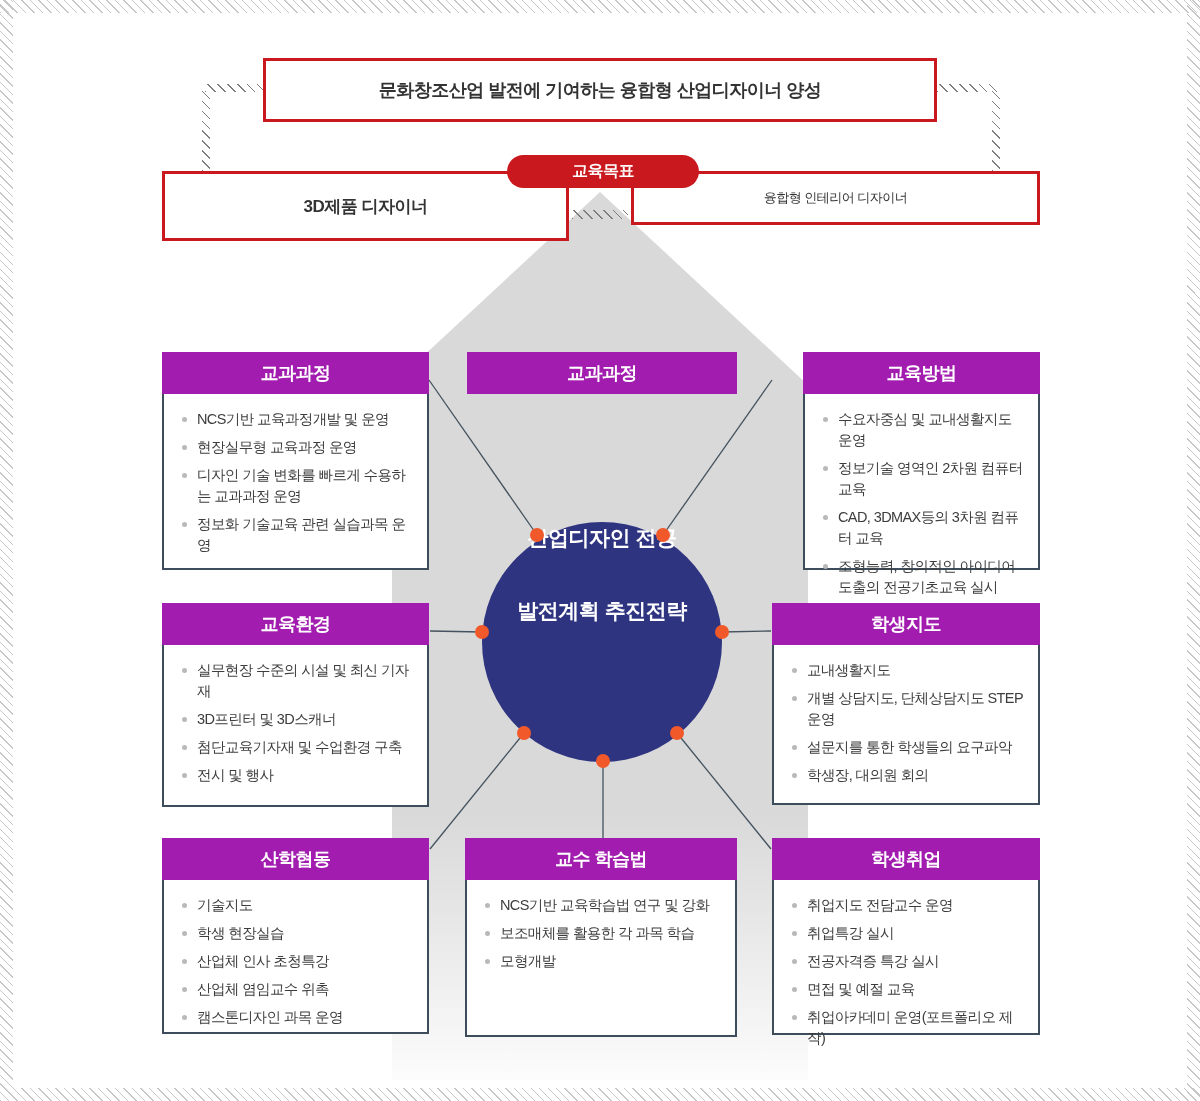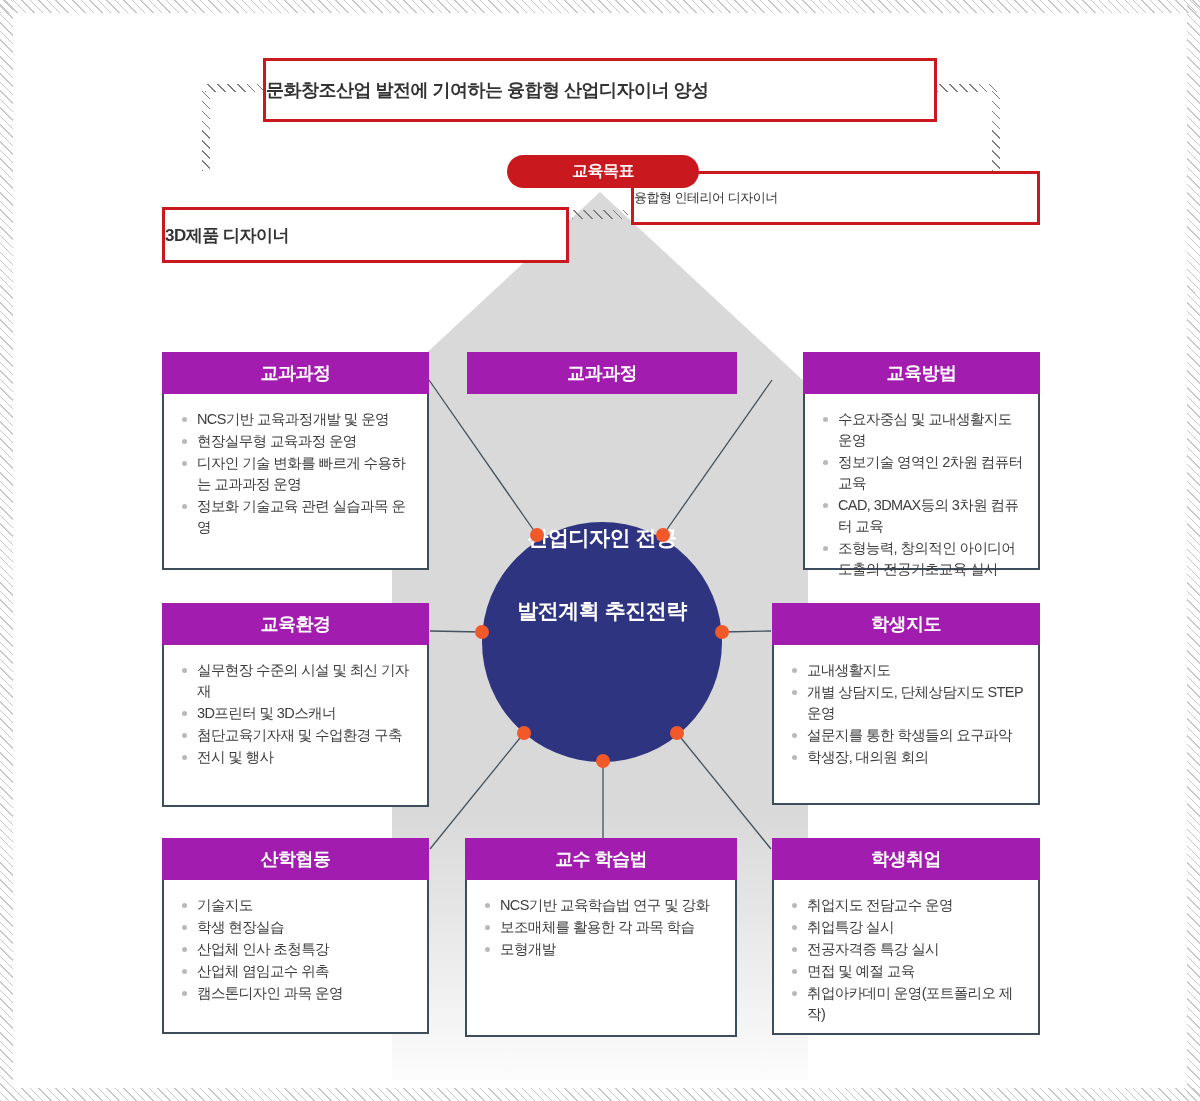--- a/index.html
+++ b/index.html
@@ -11,43 +11,43 @@
   
   .hatch{position:absolute;z-index:10;background:repeating-linear-gradient(45deg,#c7c7c7 0 1px,transparent 1px 6px);}
   .hatch.top{left:0;top:0;width:1200px;height:13px;}
   .hatch.bottom{left:0;top:1088px;width:1200px;height:13px;}
   .hatch.left{left:0;top:0;width:13px;height:1101px;}
   .hatch.right{left:1187px;top:0;width:13px;height:1101px;}
   
   .arrow-layer{position:absolute;left:0;top:0;z-index:0;}
   .overlay-layer{position:absolute;left:0;top:0;z-index:4;pointer-events:none;}
   
-  .redbox{position:absolute;background:#fff;border:3px solid #c9191f;display:flex;align-items:center;color:#333;z-index:2;}
+  .redbox{position:absolute;background:#fff;border:3px solid #c9191f;display:flex;align-items:center;justify-content:center;color:#333;z-index:2;}
   .goal{left:263px;top:58px;width:674px;height:64px;font-size:18px;font-weight:700;letter-spacing:-0.5px;}
-  .track-l{left:162px;top:171px;width:407px;height:56px;font-size:17px;font-weight:700;letter-spacing:-0.5px;margin-top:36px;}
+  .track-l{left:162px;top:171px;width:407px;height:70px;font-size:17px;font-weight:700;letter-spacing:-0.5px;}
   .track-r{left:631px;top:171px;width:409px;height:54px;font-size:13px;font-weight:400;letter-spacing:-0.5px;}
   .pill{position:absolute;left:507px;top:155px;width:192px;height:33px;border-radius:17px;background:#c9191f;color:#fff;
         display:flex;align-items:center;justify-content:center;font-size:16px;font-weight:700;z-index:3;letter-spacing:-0.5px;}
   
   .dash{position:absolute;z-index:1;background:repeating-linear-gradient(45deg,#7e7e7e 0 1px,transparent 1px 7px);}
   .dash.h1{left:205px;top:84px;width:58px;height:8px;}
   .dash.v1{left:202px;top:90px;width:8px;height:81px;}
   .dash.h2{left:937px;top:84px;width:60px;height:8px;}
   .dash.v2{left:992px;top:90px;width:8px;height:81px;}
   .dash.mid{left:572px;top:210px;width:56px;height:9px;}
   
   .circle{position:absolute;left:482px;top:522px;width:240px;height:240px;border-radius:50%;background:#2e3480;
           color:#fff;display:flex;flex-direction:column;align-items:center;
           font-size:21px;font-weight:700;line-height:1.55;text-align:center;z-index:3;letter-spacing:-0.5px;gap:40px;}
   
   .sec{position:absolute;z-index:2;}
   .sec-head{height:42px;background:#a21caf;color:#fff;display:flex;align-items:center;justify-content:center;
             font-size:18px;font-weight:700;letter-spacing:-0.5px;}
   .sec-body{background:#fff;border:2px solid #3e4d5c;border-top:none;margin:0;list-style:none;
-            padding:15px 10px 10px 16px;display:flex;flex-direction:column;gap:1px;}
+            padding:15px 10px 10px 16px;display:flex;flex-direction:column;gap:7px;}
   .sec-body li{display:flex;align-items:flex-start;}
   .sec-body .dot{width:5px;height:5px;border-radius:50%;background:#b9b9b9;flex:0 0 5px;margin:8px 10px 0 2px;}
   .sec-body .txt{font-size:14.5px;line-height:1.45;color:#3d3d3d;letter-spacing:-0.6px;}
   .sec.tl{left:162px;top:352px;width:267px;} .sec.tl .sec-body{height:176px;}
   .sec.tc{left:467px;top:352px;width:270px;}
   .sec.tr{left:772px;top:352px;width:268px;padding-left:31px;} .sec.tr .sec-body{height:176px;}
   .sec.ml{left:162px;top:603px;width:267px;} .sec.ml .sec-body{height:162px;}
   .sec.mr{left:772px;top:603px;width:268px;} .sec.mr .sec-body{height:160px;}
   .sec.bl{left:162px;top:838px;width:267px;} .sec.bl .sec-body{height:154px;}
   .sec.bc{left:465px;top:838px;width:272px;} .sec.bc .sec-body{height:157px;}

